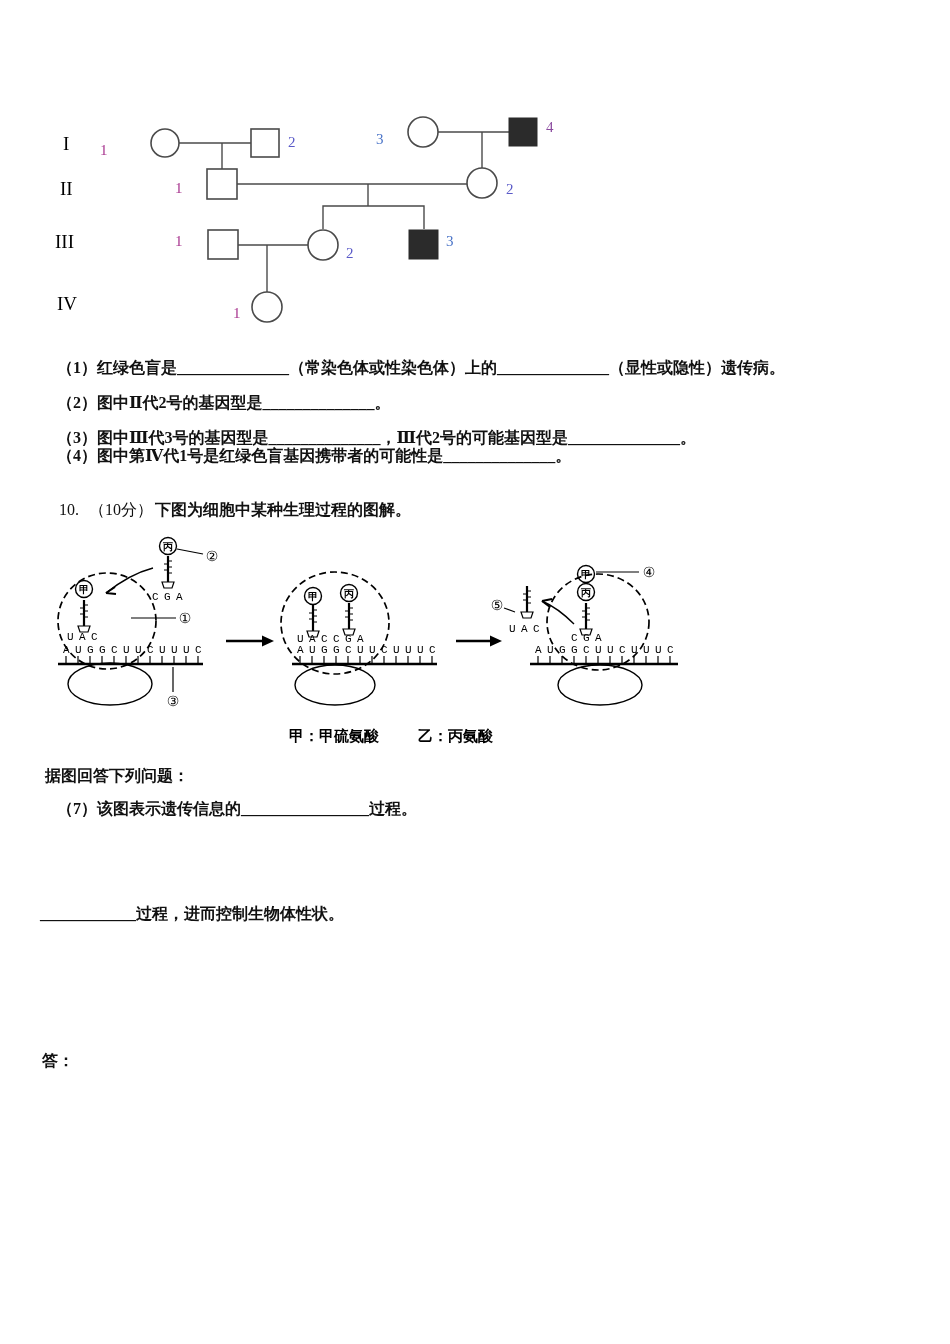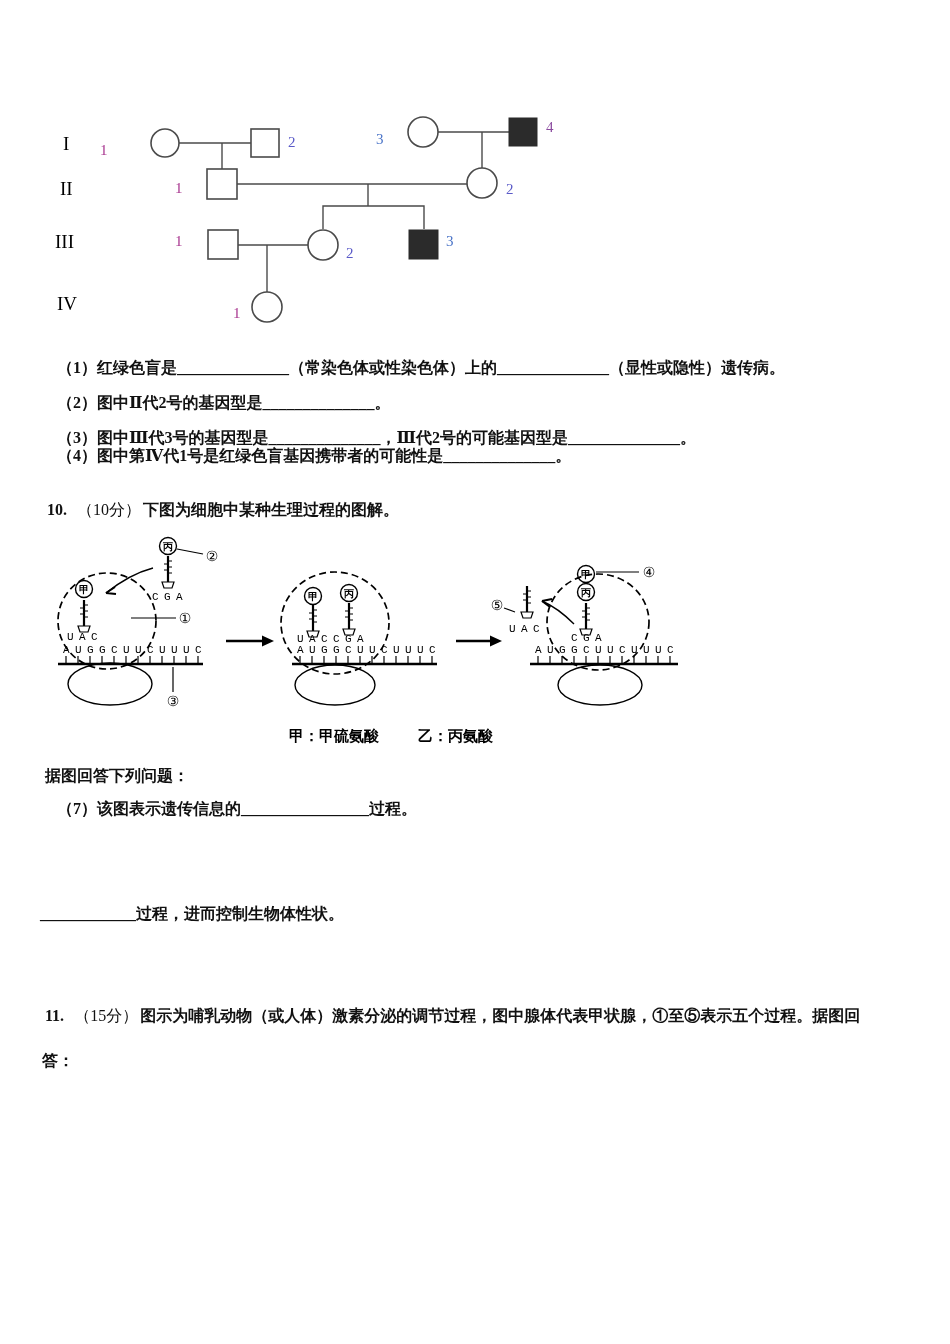--- a/index.html
+++ b/index.html
@@ -1,20 +1,20 @@
 <!DOCTYPE html>
 <html><head>
 <meta charset="utf-8">
 <style>
   html,body{margin:0;padding:0;background:#ffffff;}
   .page{position:relative;width:950px;height:1344px;background:#ffffff;overflow:hidden;
         font-family:"Liberation Serif","DejaVu Serif",serif;color:#111;}
   .tline{position:absolute;font-size:16px;line-height:1.25;white-space:nowrap;}
   .cn{font-weight:bold;font-family:"Liberation Serif","DejaVu Serif",serif;}
-  .qnum{font-weight:bold;margin-right:10px;}
+  .qnum{font-weight:normal;margin-right:10px;margin-left:12px;}
   .qscore{font-weight:normal;margin-right:2px;}
   svg text{font-family:"Liberation Serif","DejaVu Serif",serif;}
   svg text.mono{font-family:"Liberation Mono","DejaVu Sans Mono",monospace;}
   .ped-shape{fill:none;stroke:#4a4a4a;stroke-width:1.6;}
   .ped-line{stroke:#4a4a4a;stroke-width:1.4;}
   .ped-filled{fill:#2b2b2b;stroke:#2b2b2b;}
   .dg{stroke:#000;fill:none;stroke-width:1.4;}
   .dash{stroke-dasharray:7 4;stroke-width:1.7;}
   .mline{stroke:#000;stroke-width:2.4;}
   .tick{stroke:#000;stroke-width:1.2;}
@@ -213,18 +213,15 @@
     </g>
 
     <text class="cn" x="289" y="741" font-size="15" font-weight="bold">甲：甲硫氨酸</text>
     <text class="cn" x="418" y="741" font-size="15" font-weight="bold">乙：丙氨酸</text>
   </svg>
 
   <div class="tline cn" style="left:45px;top:766px;">据图回答下列问题：</div>
   <div class="tline cn" style="left:57px;top:799px;">（7）该图表示遗传信息的________________过程。</div>
   <div class="tline cn" style="left:40px;top:904px;">____________过程，进而控制生物体性状。</div>
 
-  <div class="tline" style="left:45px;top:1006px;">
-    <span class="qnum">11.</span><span class="qscore">（15分）</span><span class="cn">图示为哺乳动物（或人体）激素分泌的调节过程，图中腺体代表甲状腺，①至⑤表示五个过程。据图回</span>
-  </div>
   <div class="tline cn" style="left:42px;top:1051px;">答：</div>
 
 </div>
 
 </body></html>

